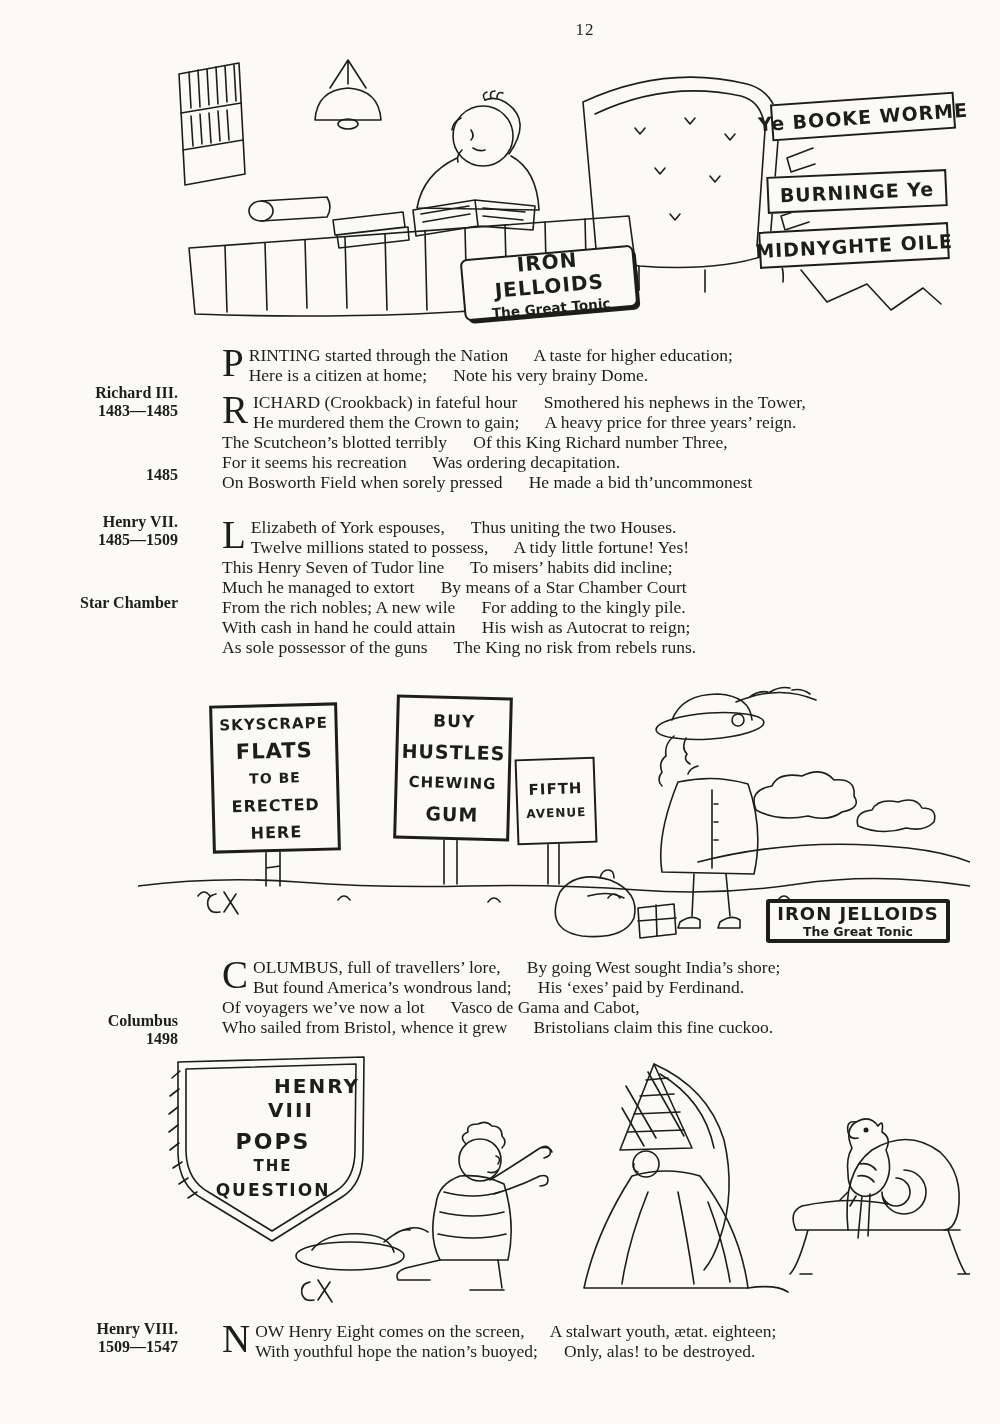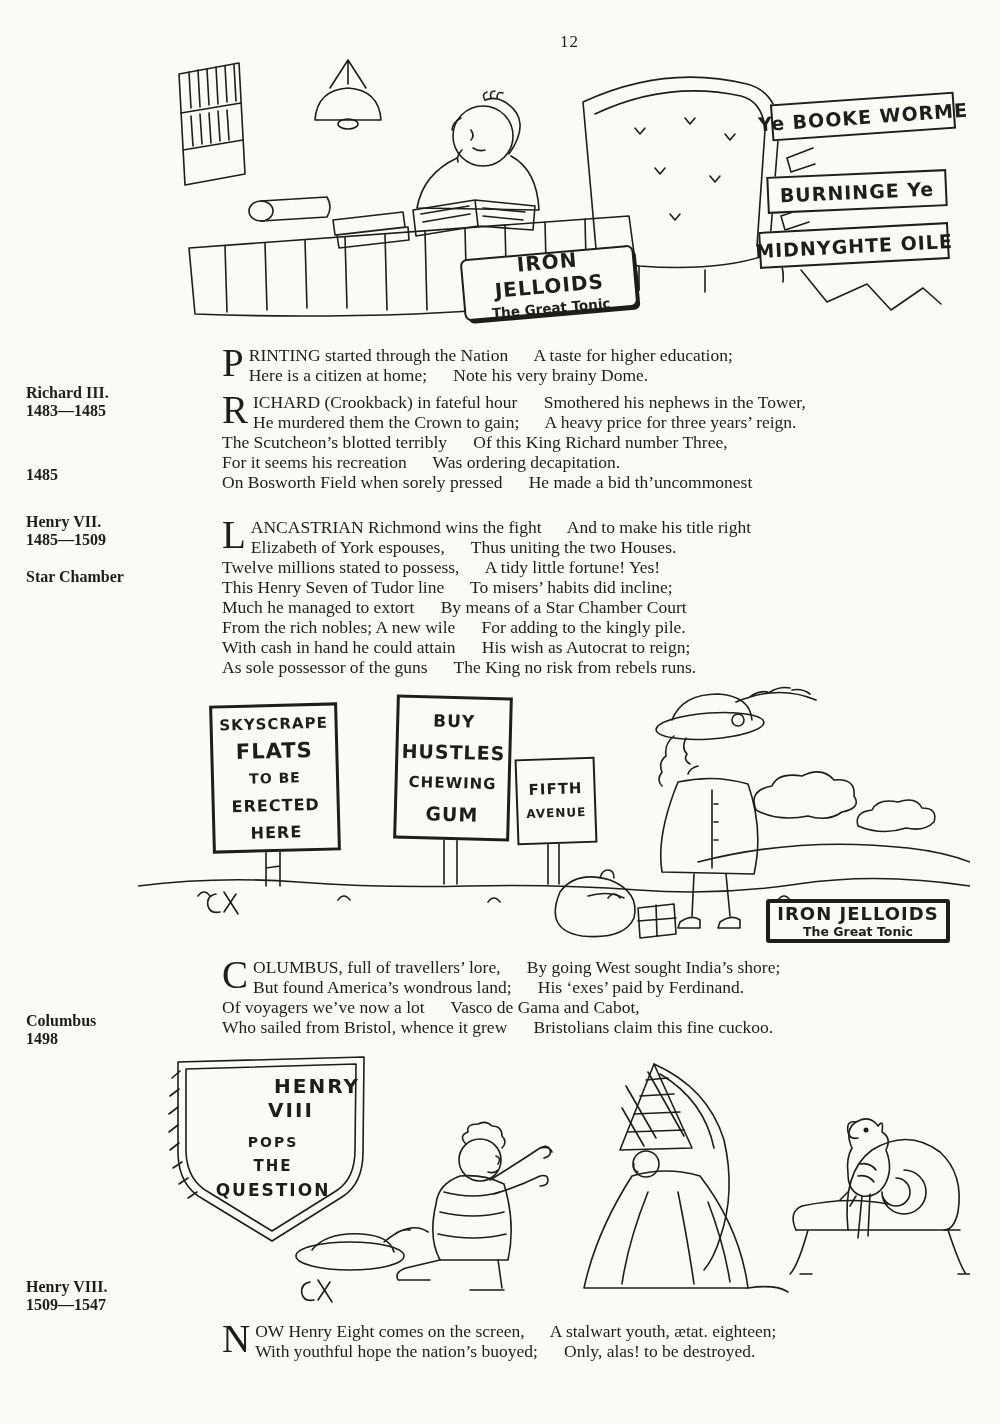--- a/index.html
+++ b/index.html
@@ -7,36 +7,36 @@
   html,body{width:1000px;height:1424px;}
   body{
     position:relative;
     background:var(--paper);
     color:var(--ink);
     font-family:"Liberation Serif", serif;
     overflow:hidden;
   }
   .pageno{
     position:absolute; left:560px; top:20px; width:50px;
-    font-size:17px; letter-spacing:1px;margin-top:12px;
+    text-align:center; font-size:17px; letter-spacing:1px;
   }
   
   .stanza{ position:absolute; left:222px; width:740px; font-size:17.5px; line-height:20px; }
   .dropcap{
     float:left; font-size:39px; line-height:33px; height:37px;
     margin:1px 5px 0 0; font-family:"Liberation Serif", serif;
   }
   .vline{ white-space:pre-wrap; }
   .s1{top:345px;} .s2{top:392px;} .s3{top:517px;} .s4{top:957px;} .s5{top:1321px;}
   
   .margin-note{
-    position:absolute; left:26px; width:152px; text-align:left;
+    position:absolute; left:26px; width:152px; text-align:right;
     font-weight:bold; font-size:16px; line-height:18px;
   }
-  .mn1{top:384px;} .mn2{top:466px;} .mn3{top:513px;} .mn4{top:568px;} .mn5{top:1012px;} .mn6{top:1278px;}
+  .mn1{top:384px;} .mn2{top:466px;} .mn3{top:513px;} .mn4{top:594px;} .mn5{top:1012px;} .mn6{top:1320px;}
   
   .illus{ position:absolute; }
   .illus svg{ position:absolute; left:0; top:0; }
   .art{ stroke:var(--ink); fill:none; stroke-width:1.6; stroke-linecap:round; stroke-linejoin:round; }
   .artfill{ fill:var(--ink); stroke:none; }
   .illus-study{ left:165px; top:58px; width:800px; height:280px; }
   .illus-columbus{ left:138px; top:686px; width:832px; height:266px; }
   .illus-henry{ left:148px; top:1052px; width:822px; height:258px; }
   
   .handtext{
@@ -91,21 +91,21 @@
   .tonic2 .t1{ font-size:18px; letter-spacing:1px; }
   .tonic2 .t2{ font-size:12.5px; }
   
   .banner-text{
     position:absolute; left:38px; top:22px; width:174px;
     background:transparent; border:none;
   }
   .banner-text .bline{ line-height:24px; letter-spacing:2px; }
   .banner-text .bline:nth-child(1){font-size:20px;text-align:right;}
   .banner-text .bline:nth-child(2){font-size:20px;margin-left:36px;}
-  .banner-text .bline:nth-child(3){font-size:14px; margin-top:8px;}
+  .banner-text .bline:nth-child(3){font-size:22px; margin-top:8px;}
   .banner-text .bline:nth-child(4){font-size:15px;}
   .banner-text .bline:nth-child(5){font-size:17px;}
 </style>
 </head>
 <body>
 
 <div class="pageno">12</div>
 
 <div class="illus illus-study" aria-label="A brainy citizen at home, burning the midnight oil over his books">
   <svg width="800" height="280" viewBox="0 0 800 280">
@@ -191,21 +191,20 @@
       <div class="vline">ICHARD (Crookback) in fateful hour      Smothered his nephews in the Tower,</div>
       <div class="vline">He murdered them the Crown to gain;      A heavy price for three years’ reign.</div>
       <div class="vline">The Scutcheon’s blotted terribly      Of this King Richard number Three,</div>
       <div class="vline">For it seems his recreation      Was ordering decapitation.</div>
       <div class="vline">On Bosworth Field when sorely pressed      He made a bid th’uncommonest</div>
     </div>
 </div>
 <div class="stanza s3">
   <span class="dropcap">L</span>
   <div>
-      <div class="vline">ANCASTRIAN Richmond wins the fight      And to make his title right</div>
       <div class="vline">Elizabeth of York espouses,      Thus uniting the two Houses.</div>
       <div class="vline">Twelve millions stated to possess,      A tidy little fortune! Yes!</div>
       <div class="vline">This Henry Seven of Tudor line      To misers’ habits did incline;</div>
       <div class="vline">Much he managed to extort      By means of a Star Chamber Court</div>
       <div class="vline">From the rich nobles; A new wile      For adding to the kingly pile.</div>
       <div class="vline">With cash in hand he could attain      His wish as Autocrat to reign;</div>
       <div class="vline">As sole possessor of the guns      The King no risk from rebels runs.</div>
     </div>
 </div>
 <div class="stanza s4">

